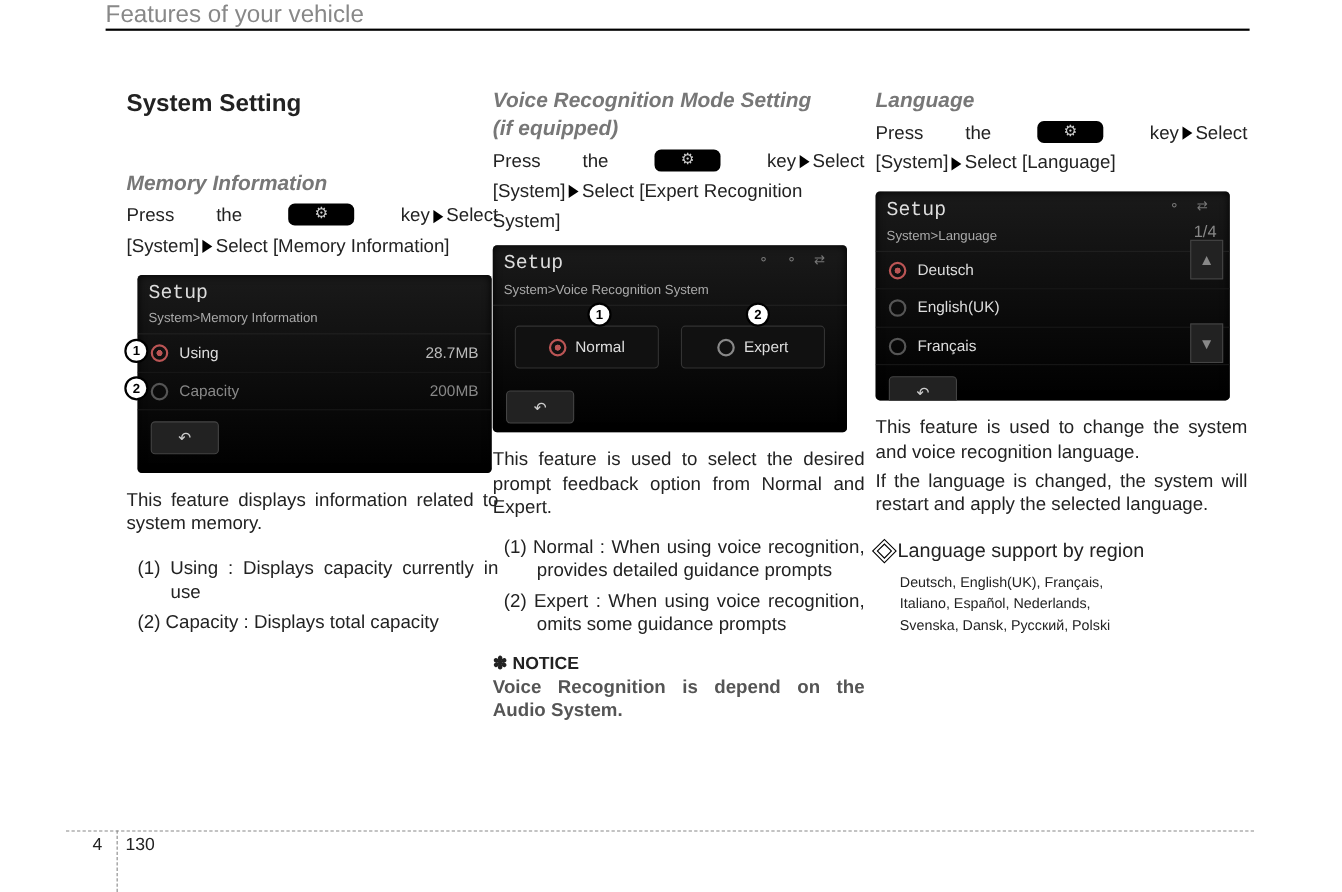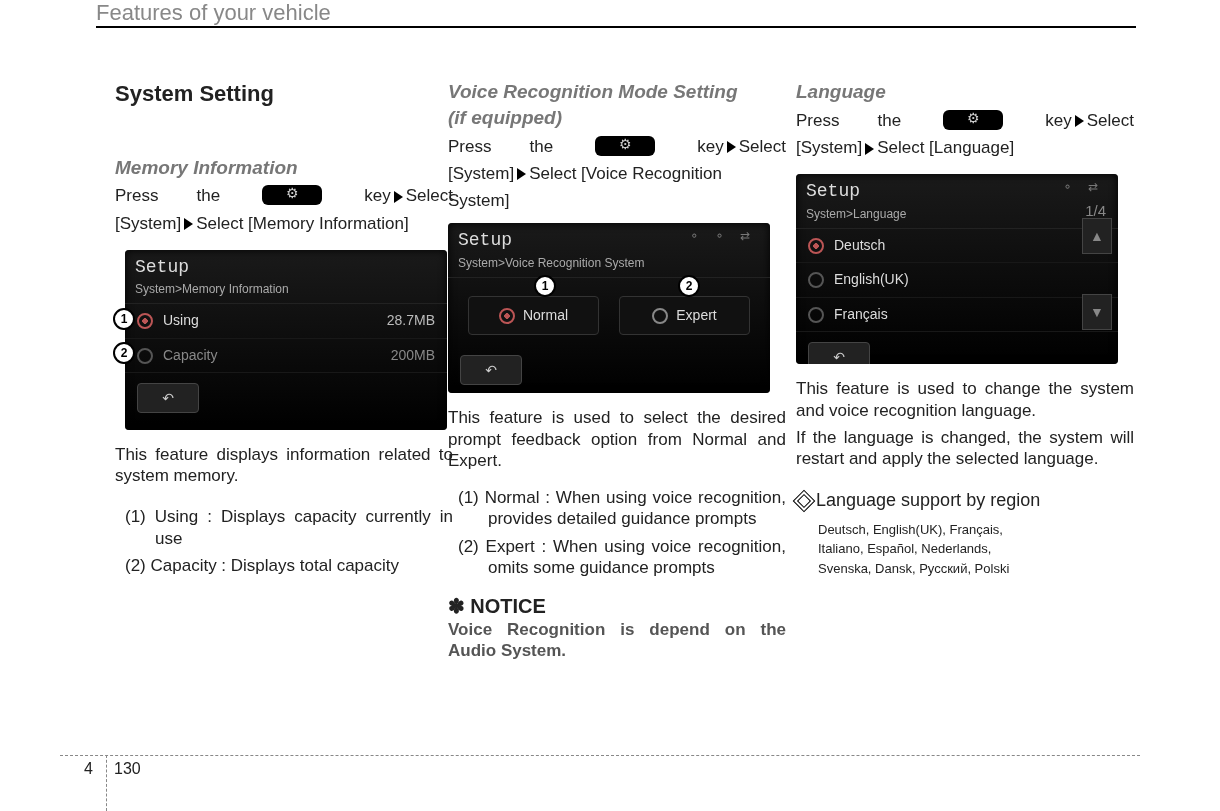--- a/index.html
+++ b/index.html
@@ -51,21 +51,21 @@
   }
   .subhead-italic {
     font-style: italic;
     font-weight: bold;
     color: #777;
     font-size: 19px;
     margin-bottom: 6px;
   }
   .body-text { text-align: justify; margin-bottom: 6px; }
   .list-item { text-align: justify; margin-left: 10px; text-indent: -30px; padding-left: 30px; margin-bottom: 6px; }
-  .notice-label { font-weight: bold; font-size: 20px; }
+  .notice-label { font-weight: bold; font-size: 16px; }
   .notice-body { font-weight: bold; color: #555; }
 
   
   .gear-btn {
     display: inline-block;
     vertical-align: middle;
     width: 60px;
     height: 20px;
     background: #000;
     border-radius: 6px;
@@ -310,21 +310,21 @@
 
     <div class="body-text jline">
       <span>Press</span>
       <span>the</span>
       <span class="gear-btn"></span>
       <span>
         <span>key</span><span class="tri"></span><span>Select</span>
       </span>
     </div>
     <div class="body-text">
-      [System]<span class="tri"></span><span>Select [Voice Recognition</span>
+      [System]<span class="tri"></span><span>Select [Expert Recognition</span>
     </div>
     <div class="body-text">System]</div>
 
     <div style="height:6px"></div>
     <div style="position:relative;">
       <div class="screen" style="height:170px;">
         <div class="sc-top">Setup</div>
         <div class="sc-top-icons">⚬ ⚬ ⇄</div>
         <div class="sc-breadcrumb">System&gt;Voice Recognition System</div>
         <div class="vrs-body">

